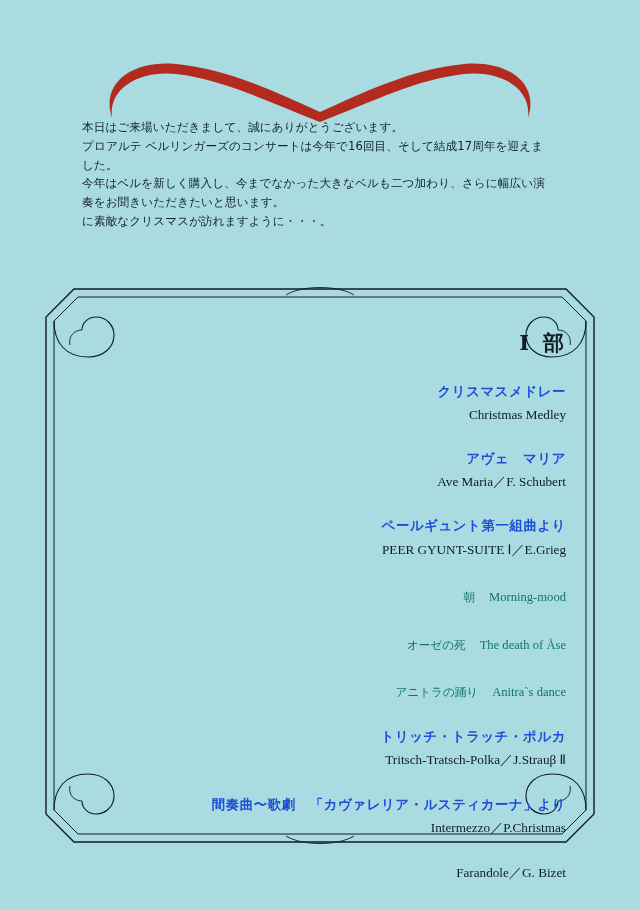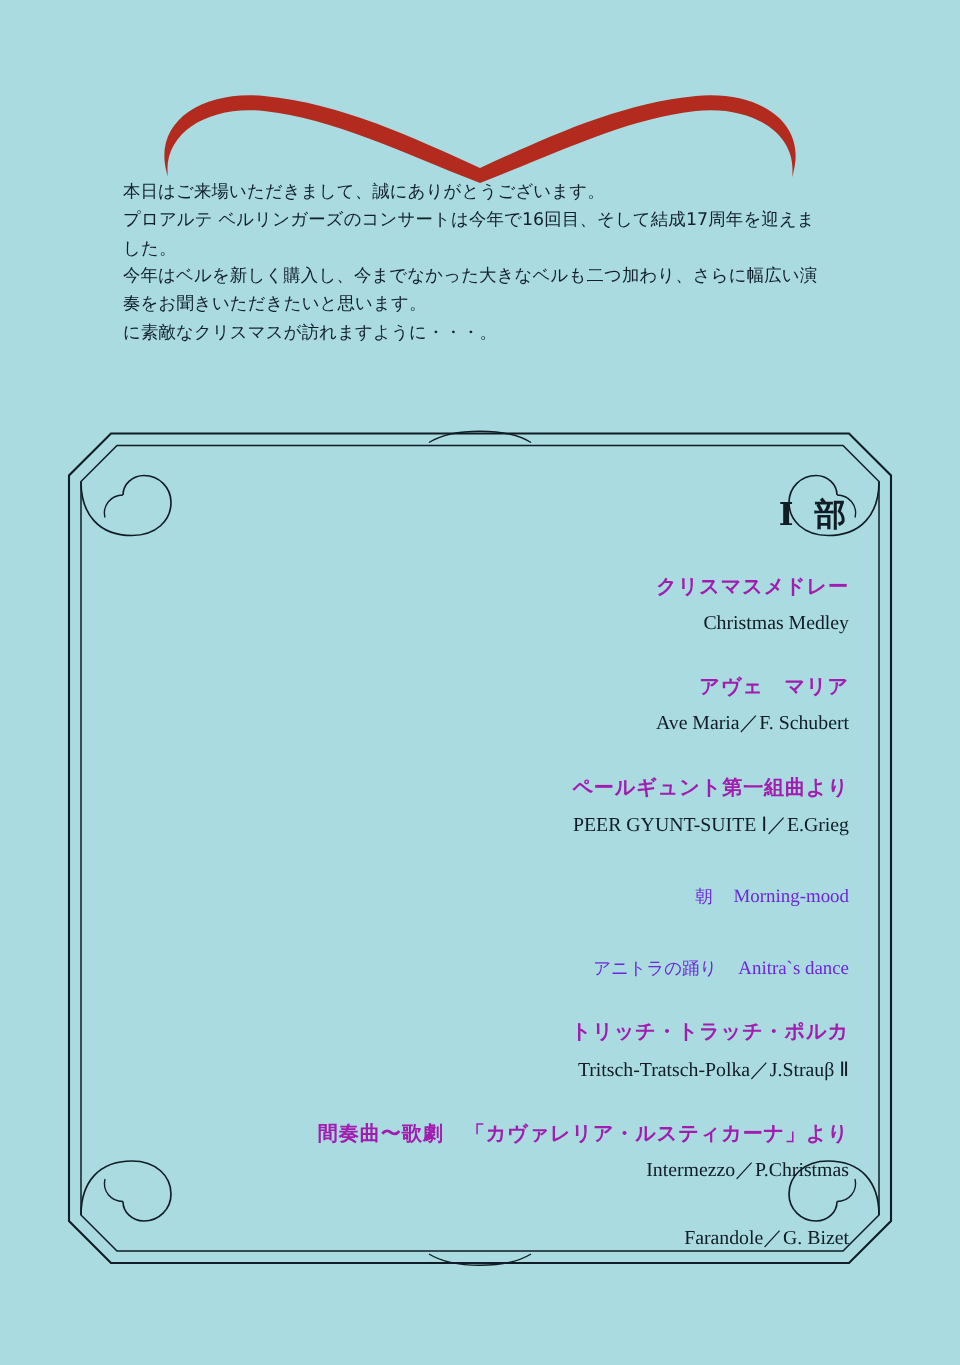--- a/index.html
+++ b/index.html
@@ -79,37 +79,37 @@
     margin-top: 26px;
   }
   .piece:first-of-type { margin-top: 34px; }
 
   .piece .jp {
     font-family: "DejaVu Sans", sans-serif;
     font-size: 13.4px;
     font-weight: bold;
     letter-spacing: 0.6px;
     line-height: 1.35;
-    color: #a21caf;
+    color: #1d4ed8;
   }
   .piece .en {
     font-family: "Liberation Serif", serif;
     font-size: 13.2px;
     line-height: 1.45;
     margin-top: 4px;
     color: #101c26;
   }
   .movements {
     margin-top: 2px;
   }
   .movements .mv {
     font-family: "Liberation Serif", serif;
     font-size: 12.6px;
     line-height: 1.5;
-    color: #6d28d9;
+    color: #0f766e;
     margin-top: 29px;
   }
   .movements .mv .mv-jp {
     font-family: "DejaVu Sans", sans-serif;
     font-size: 11.6px;
   }
   .sp { display: inline-block; width: 14px; }
 </style>
 </head>
 <body>
@@ -168,20 +168,23 @@
     </div>
 
     <div class="piece">
       <div class="jp">ペールギュント第一組曲より</div>
       <div class="en">PEER GYUNT-SUITE Ⅰ／E.Grieg</div>
       <div class="movements">
         <div class="mv">
           <span class="mv-jp">朝</span><span class="sp"></span><span>Morning-mood</span>
         </div>
         <div class="mv">
+          <span class="mv-jp">オーゼの死</span><span class="sp"></span><span>The death of Åse</span>
+        </div>
+        <div class="mv">
           <span class="mv-jp">アニトラの踊り</span><span class="sp"></span><span>Anitra`s dance</span>
         </div>
       </div>
     </div>
 
     <div class="piece">
       <div class="jp">トリッチ・トラッチ・ポルカ</div>
       <div class="en">Tritsch-Tratsch-Polka／J.Strauβ Ⅱ</div>
     </div>
 

